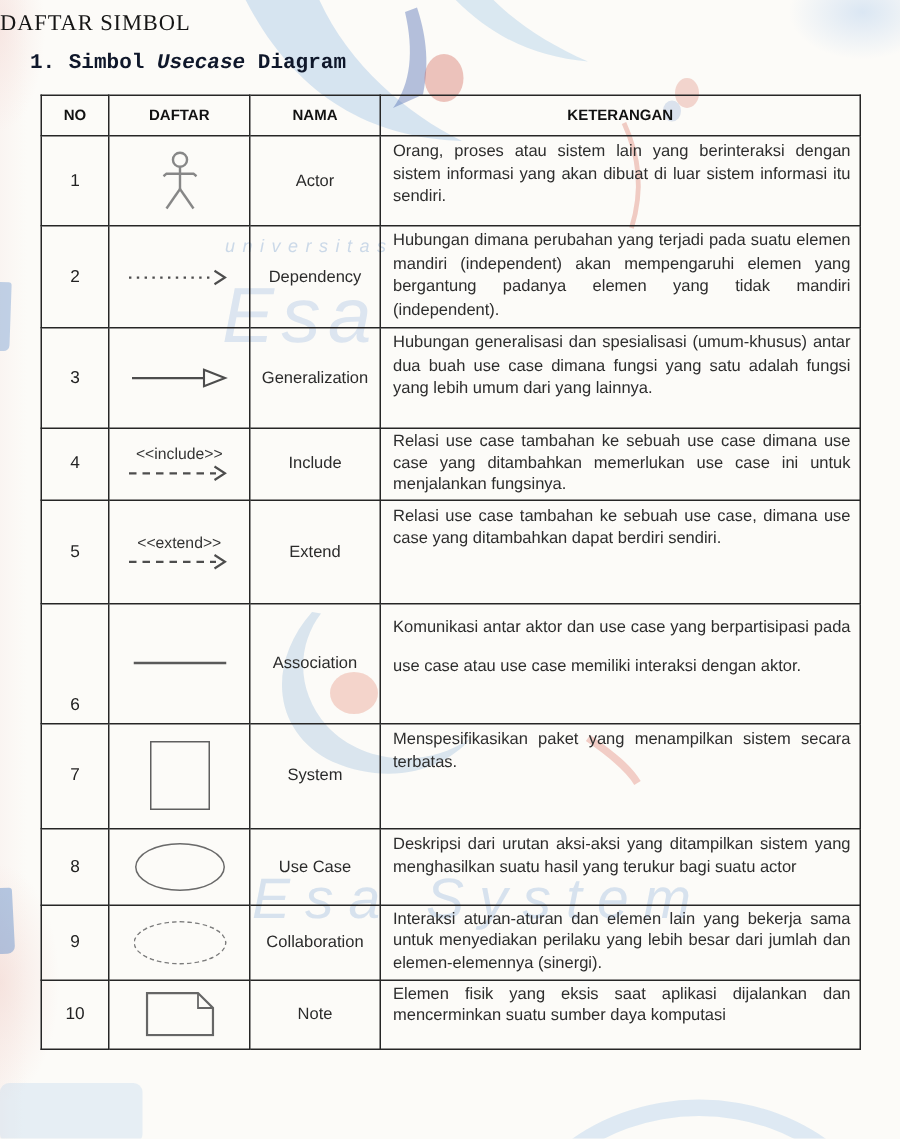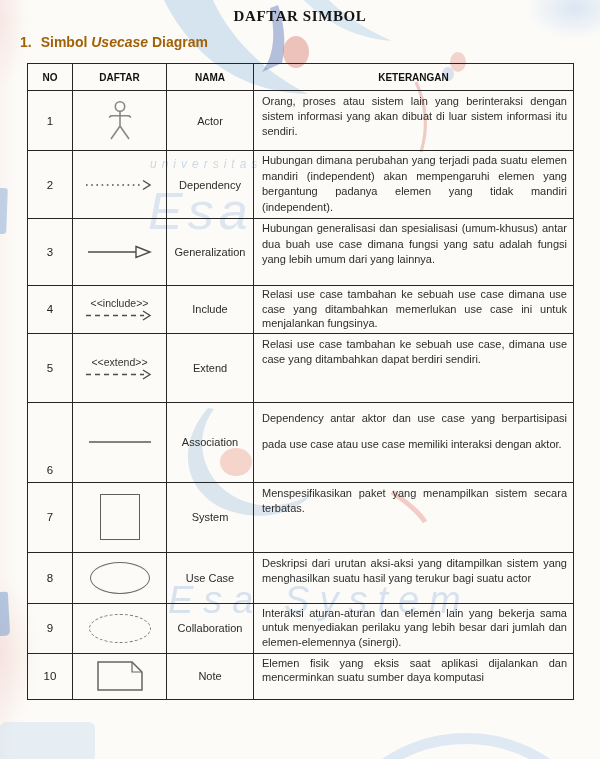--- a/index.html
+++ b/index.html
@@ -15,24 +15,24 @@
   }
   .wm{position:absolute;z-index:0;pointer-events:none;}
   .wm-text{font-weight:normal;font-style:italic;white-space:nowrap;}
   .wm-esa{left:148px;top:181px;font-size:52px;letter-spacing:5px;color:rgba(128,168,218,.26);}
   .wm-tail-a{left:-6px;top:188px;width:13px;height:46px;background:rgba(105,150,208,.40);border-radius:2px 2px 4px 4px;transform:rotate(2deg);}
   .wm-univ{left:150px;top:157px;font-size:12px;letter-spacing:5px;color:rgba(150,180,215,.48);font-style:italic;}
   .wm-esaunggul{left:168px;top:579px;font-size:38px;letter-spacing:10px;color:rgba(128,168,215,.30);}
   .wm-tail-b{left:-5px;top:592px;width:14px;height:44px;background:rgba(95,142,205,.45);border-radius:2px 2px 5px 5px;transform:rotate(-3deg);}
   .wm-circle-bottom{left:330px;top:733px;width:250px;height:220px;border-radius:50%;border:11px solid rgba(178,208,236,.40);}
   .wm-blue-blob-bl{left:0px;top:722px;width:95px;height:40px;background:rgba(190,214,238,.35);border-radius:6px;}
-  .doc-title{position:absolute;z-index:2;top:8px;left:0;width:100%;margin:0;text-align:center;
-    font-family:"Liberation Serif",serif;font-weight:bold;font-size:15px;letter-spacing:.6px;color:#151515;}
+  .doc-title{position:absolute;z-index:2;top:8px;left:0;width:100%;margin:0;text-align:left;
+    font-family:"Liberation Serif",serif;font-weight:normal;font-size:15px;letter-spacing:.6px;color:#151515;}
   .section-heading{position:absolute;z-index:2;top:34px;left:20px;
-    font-family:Liberation Sans, sans-serif;font-weight:bold;font-size:14px;color:#a16207;}
+    font-family:Liberation Mono, monospace;font-weight:bold;font-size:14px;color:#0f172a;}
   .section-heading .num{margin-right:9px;}
   .section-heading .it{font-style:italic;}
   table.symbol-table{position:absolute;z-index:2;left:27px;top:63px;width:546px;
     border-collapse:collapse;table-layout:fixed;background:transparent;}
   .symbol-table th,.symbol-table td{border:1.6px solid #262626;overflow:hidden;}
   .symbol-table thead th{height:26px;font-size:10px;font-weight:bold;color:#111;text-align:center;padding:0;}
   td.c-no{text-align:center;font-size:11.5px;color:#222;}
   td.c-img{text-align:center;vertical-align:middle;padding:0;}
   td.c-nama{text-align:center;font-size:11px;color:#2b2b2b;}
   td.c-ket{font-size:11px;line-height:15px;text-align:justify;vertical-align:top;
@@ -165,21 +165,21 @@
       <td class="c-ket">Relasi use case tambahan ke sebuah use case, dimana use case yang ditambahkan dapat berdiri sendiri.</td>
     </tr>
     <tr class="h-r6">
       <td class="c-no">6</td>
       <td class="c-img">
         <svg class="sym sym-assoc" width="62" height="4" viewBox="0 0 62 4">
           <line x1="0" y1="2" x2="62" y2="2" stroke="#5a5a5a" stroke-width="1.6"></line>
         </svg>
       </td>
       <td class="c-nama">Association</td>
-      <td class="c-ket">Dependency antar aktor dan use case yang berpartisipasi pada use case atau use case memiliki interaksi dengan aktor.</td>
+      <td class="c-ket">Komunikasi antar aktor dan use case yang berpartisipasi pada use case atau use case memiliki interaksi dengan aktor.</td>
     </tr>
     <tr class="h-r7">
       <td class="c-no">7</td>
       <td class="c-img">
         <div class="sym-rect"></div>
       </td>
       <td class="c-nama">System</td>
       <td class="c-ket">Menspesifikasikan paket yang menampilkan sistem secara terbatas.</td>
     </tr>
     <tr class="h-r8">

